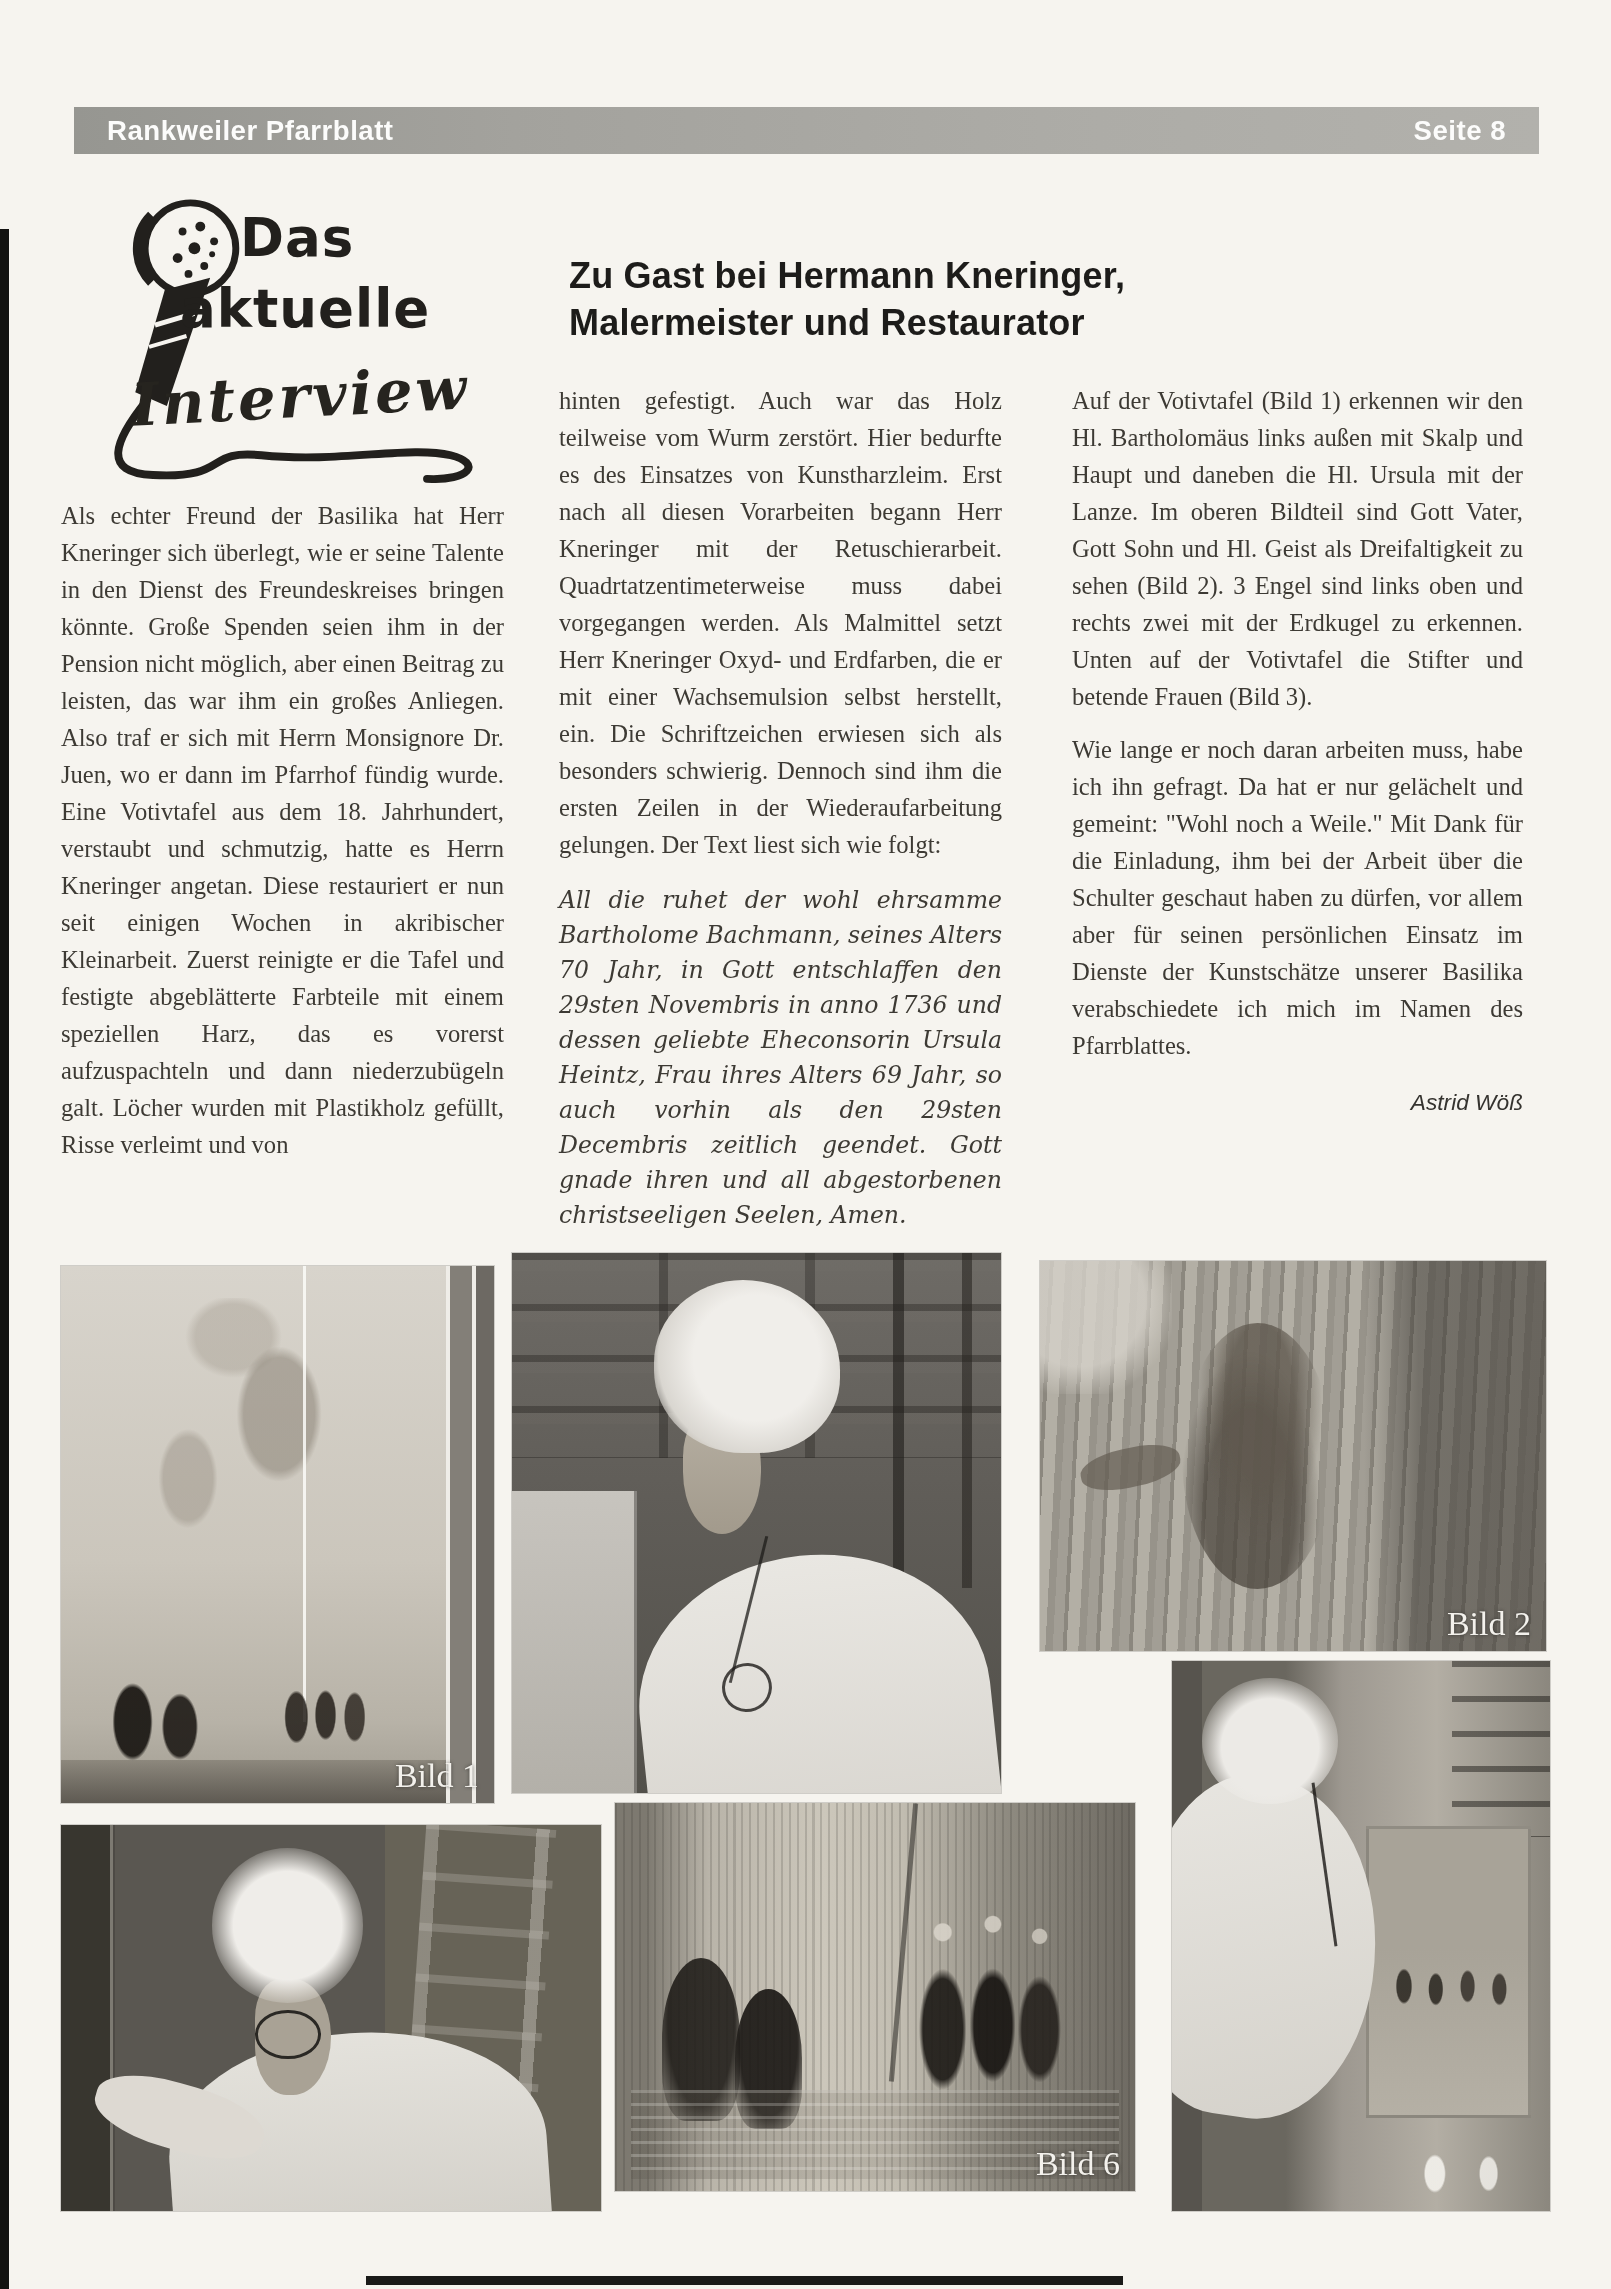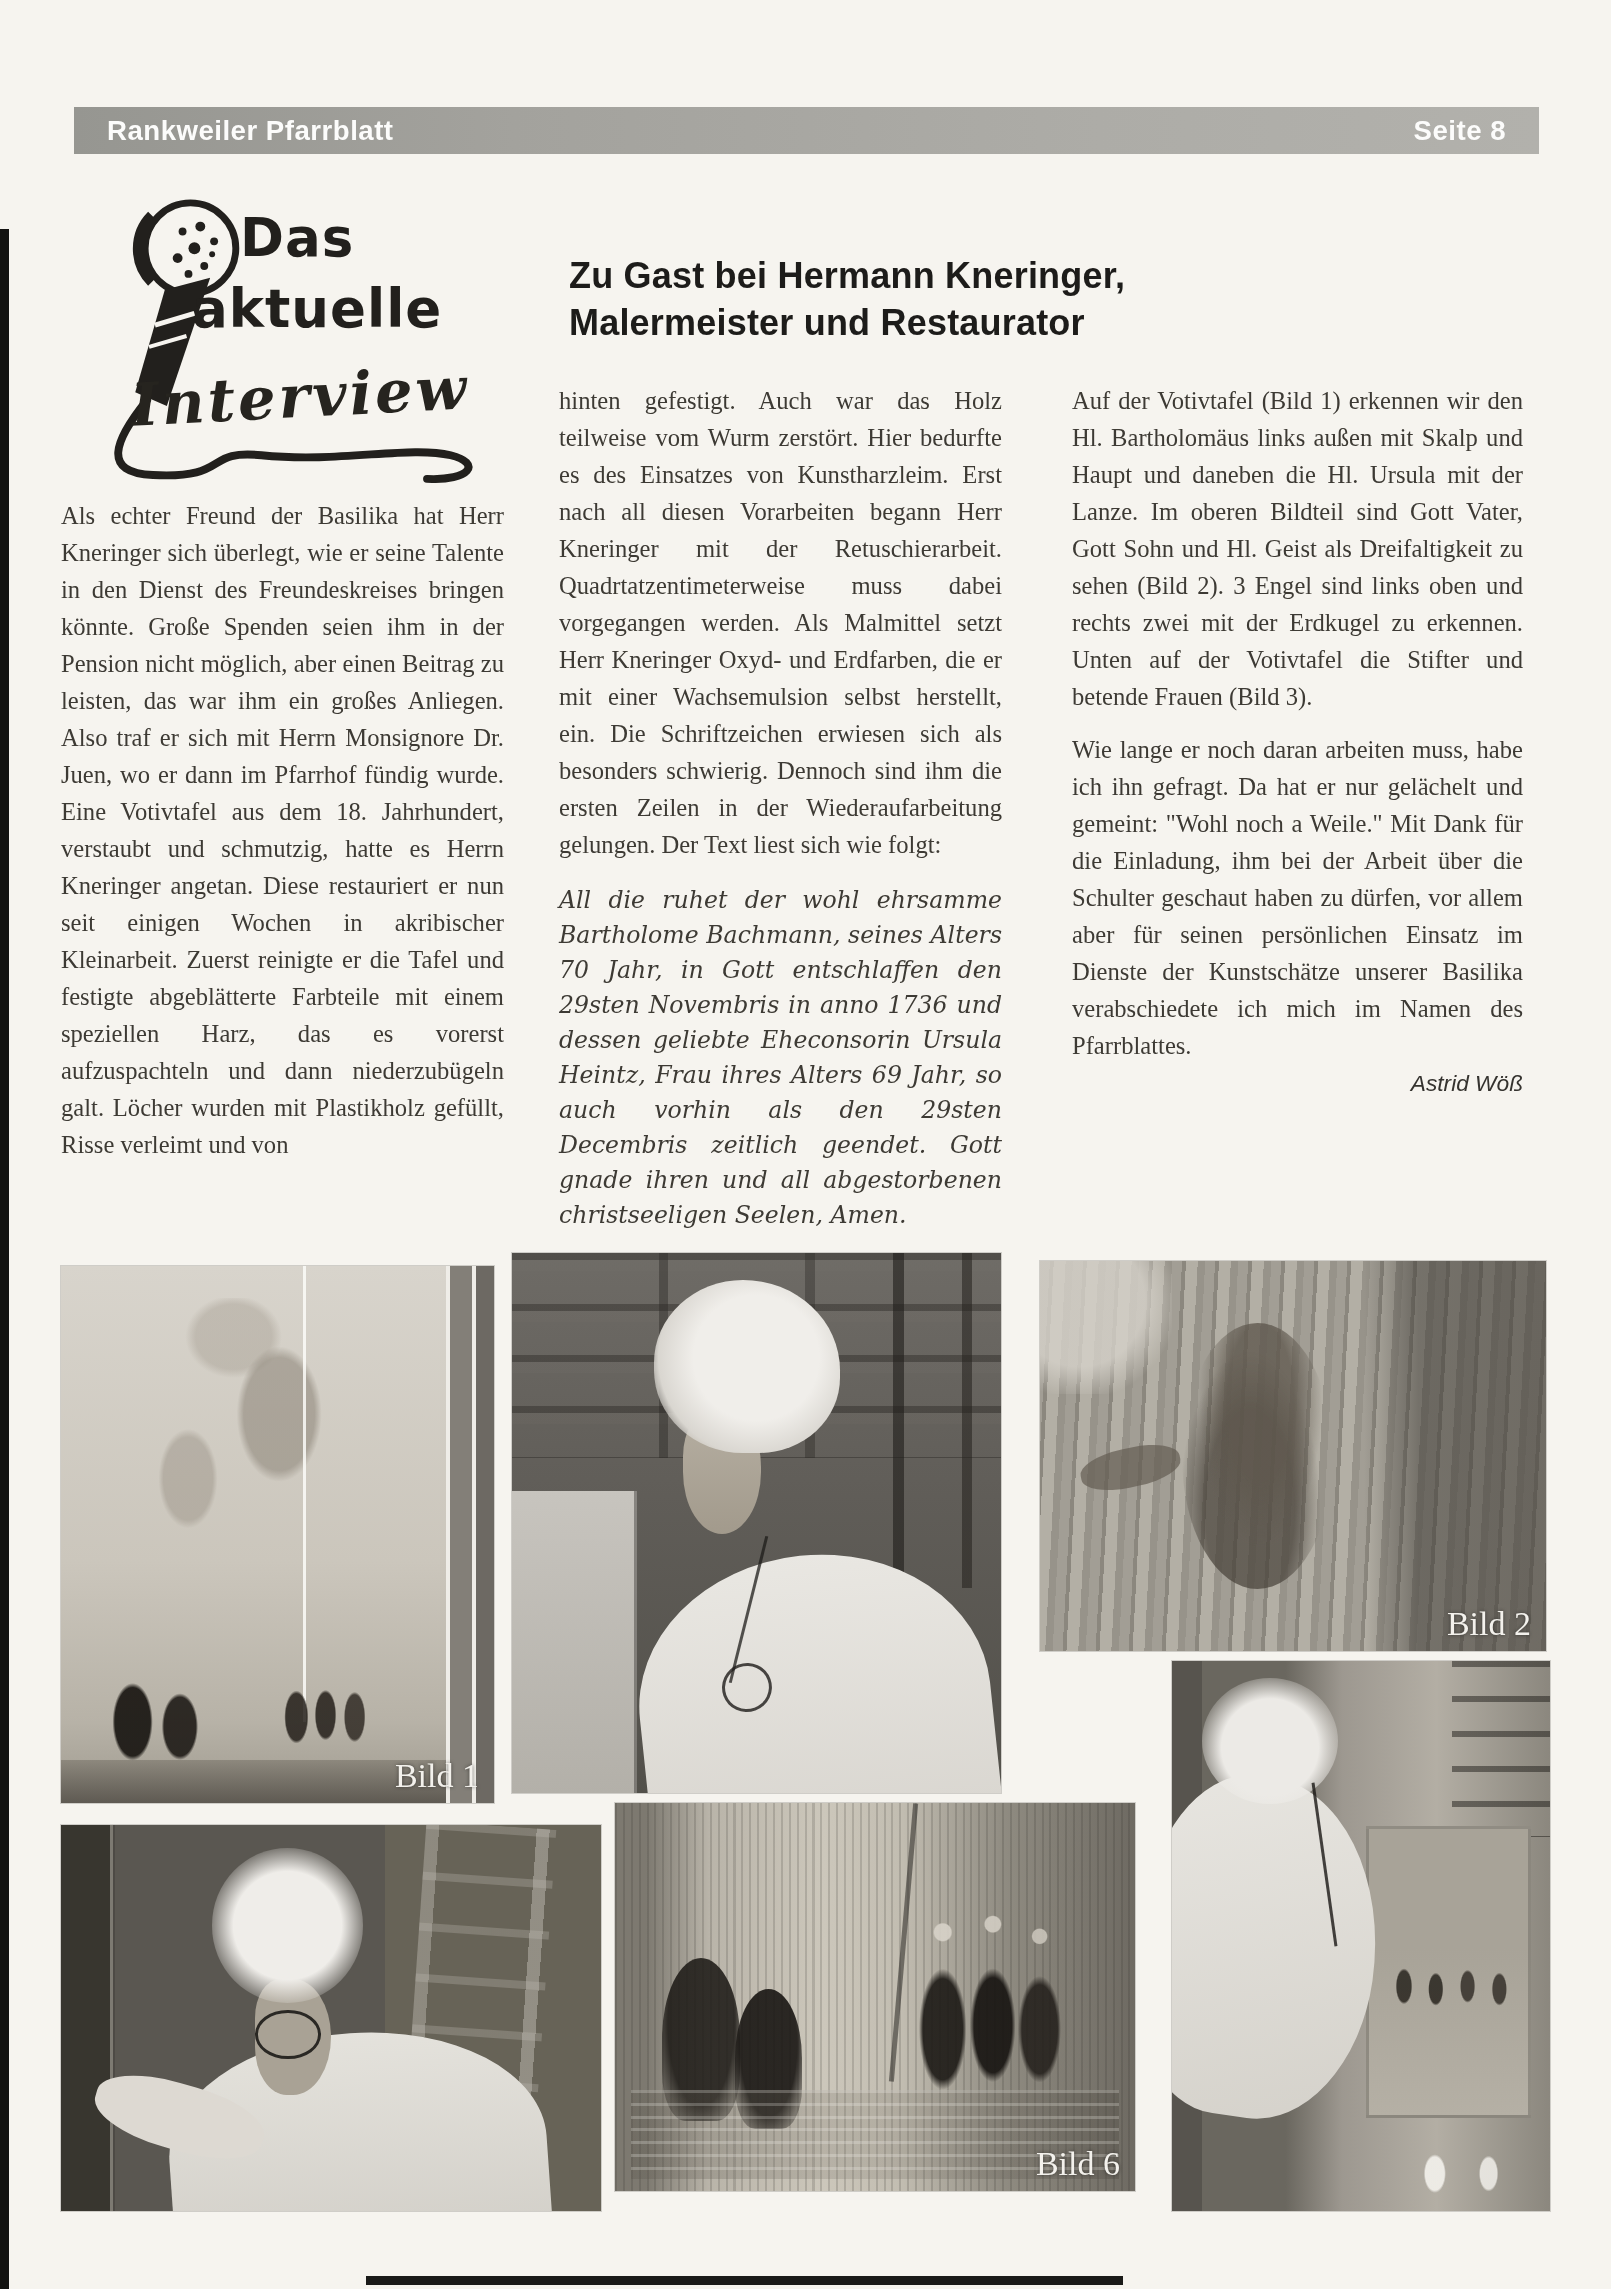--- a/index.html
+++ b/index.html
@@ -27,21 +27,21 @@
   }
 
   
   .logo{position:absolute;left:84px;top:187px;width:414px;height:296px;}
   .logo svg{position:absolute;left:0;top:0;}
   .logo-das,.logo-aktuelle{
     position:absolute;font-family:"DejaVu Sans", sans-serif;font-weight:bold;
     color:#22201d;font-size:53px;letter-spacing:1px;
   }
   .logo-das{left:156px;top:19.7px;}
-  .logo-aktuelle{left:108px;top:91px;}
+  .logo-aktuelle{left:96px;top:91px;}
   .logo-interview{
     position:absolute;left:47px;top:175px;
     font-family:"DejaVu Serif", serif;font-style:italic;font-weight:bold;
     font-size:59px;color:#26241f;letter-spacing:3px;transform:rotate(-3deg);
   }
 
   
   .headline{
     position:absolute;left:569px;top:252px;width:926px;margin:0;
     font-family:"Liberation Sans", sans-serif;font-weight:bold;
@@ -51,21 +51,21 @@
 
   
   .col{position:absolute;width:443px;font-size:24.6px;line-height:37px;text-align:justify;}
   .col p{margin:0;}
   .col1{left:61px;top:497px;}
   .col2{left:559px;top:382px;}
   .col3{left:1072px;top:382px;width:451px;}
   .col2 .quote{margin-top:20px;font-family:"DejaVu Serif", serif;font-style:italic;font-size:23.6px;line-height:35px;}
   .col3 p + p{margin-top:15.8px;}
   .byline{
-    margin-top:1px;text-align:right;
+    margin-top:20px;text-align:right;
     font-family:"Liberation Sans", sans-serif;font-style:italic;font-size:22.7px;color:#35332f;
   }
 
   
   .photo{position:absolute;overflow:hidden;box-shadow:0 0 0 1px rgba(90,88,82,.25);}
   .photo .caption{
     position:absolute;right:15px;bottom:7.9px;
     font-family:"Liberation Serif", serif;font-size:34px;color:#f3f1ec;
     text-shadow:0 0 3.9px rgba(20,20,18,.6);
   }

